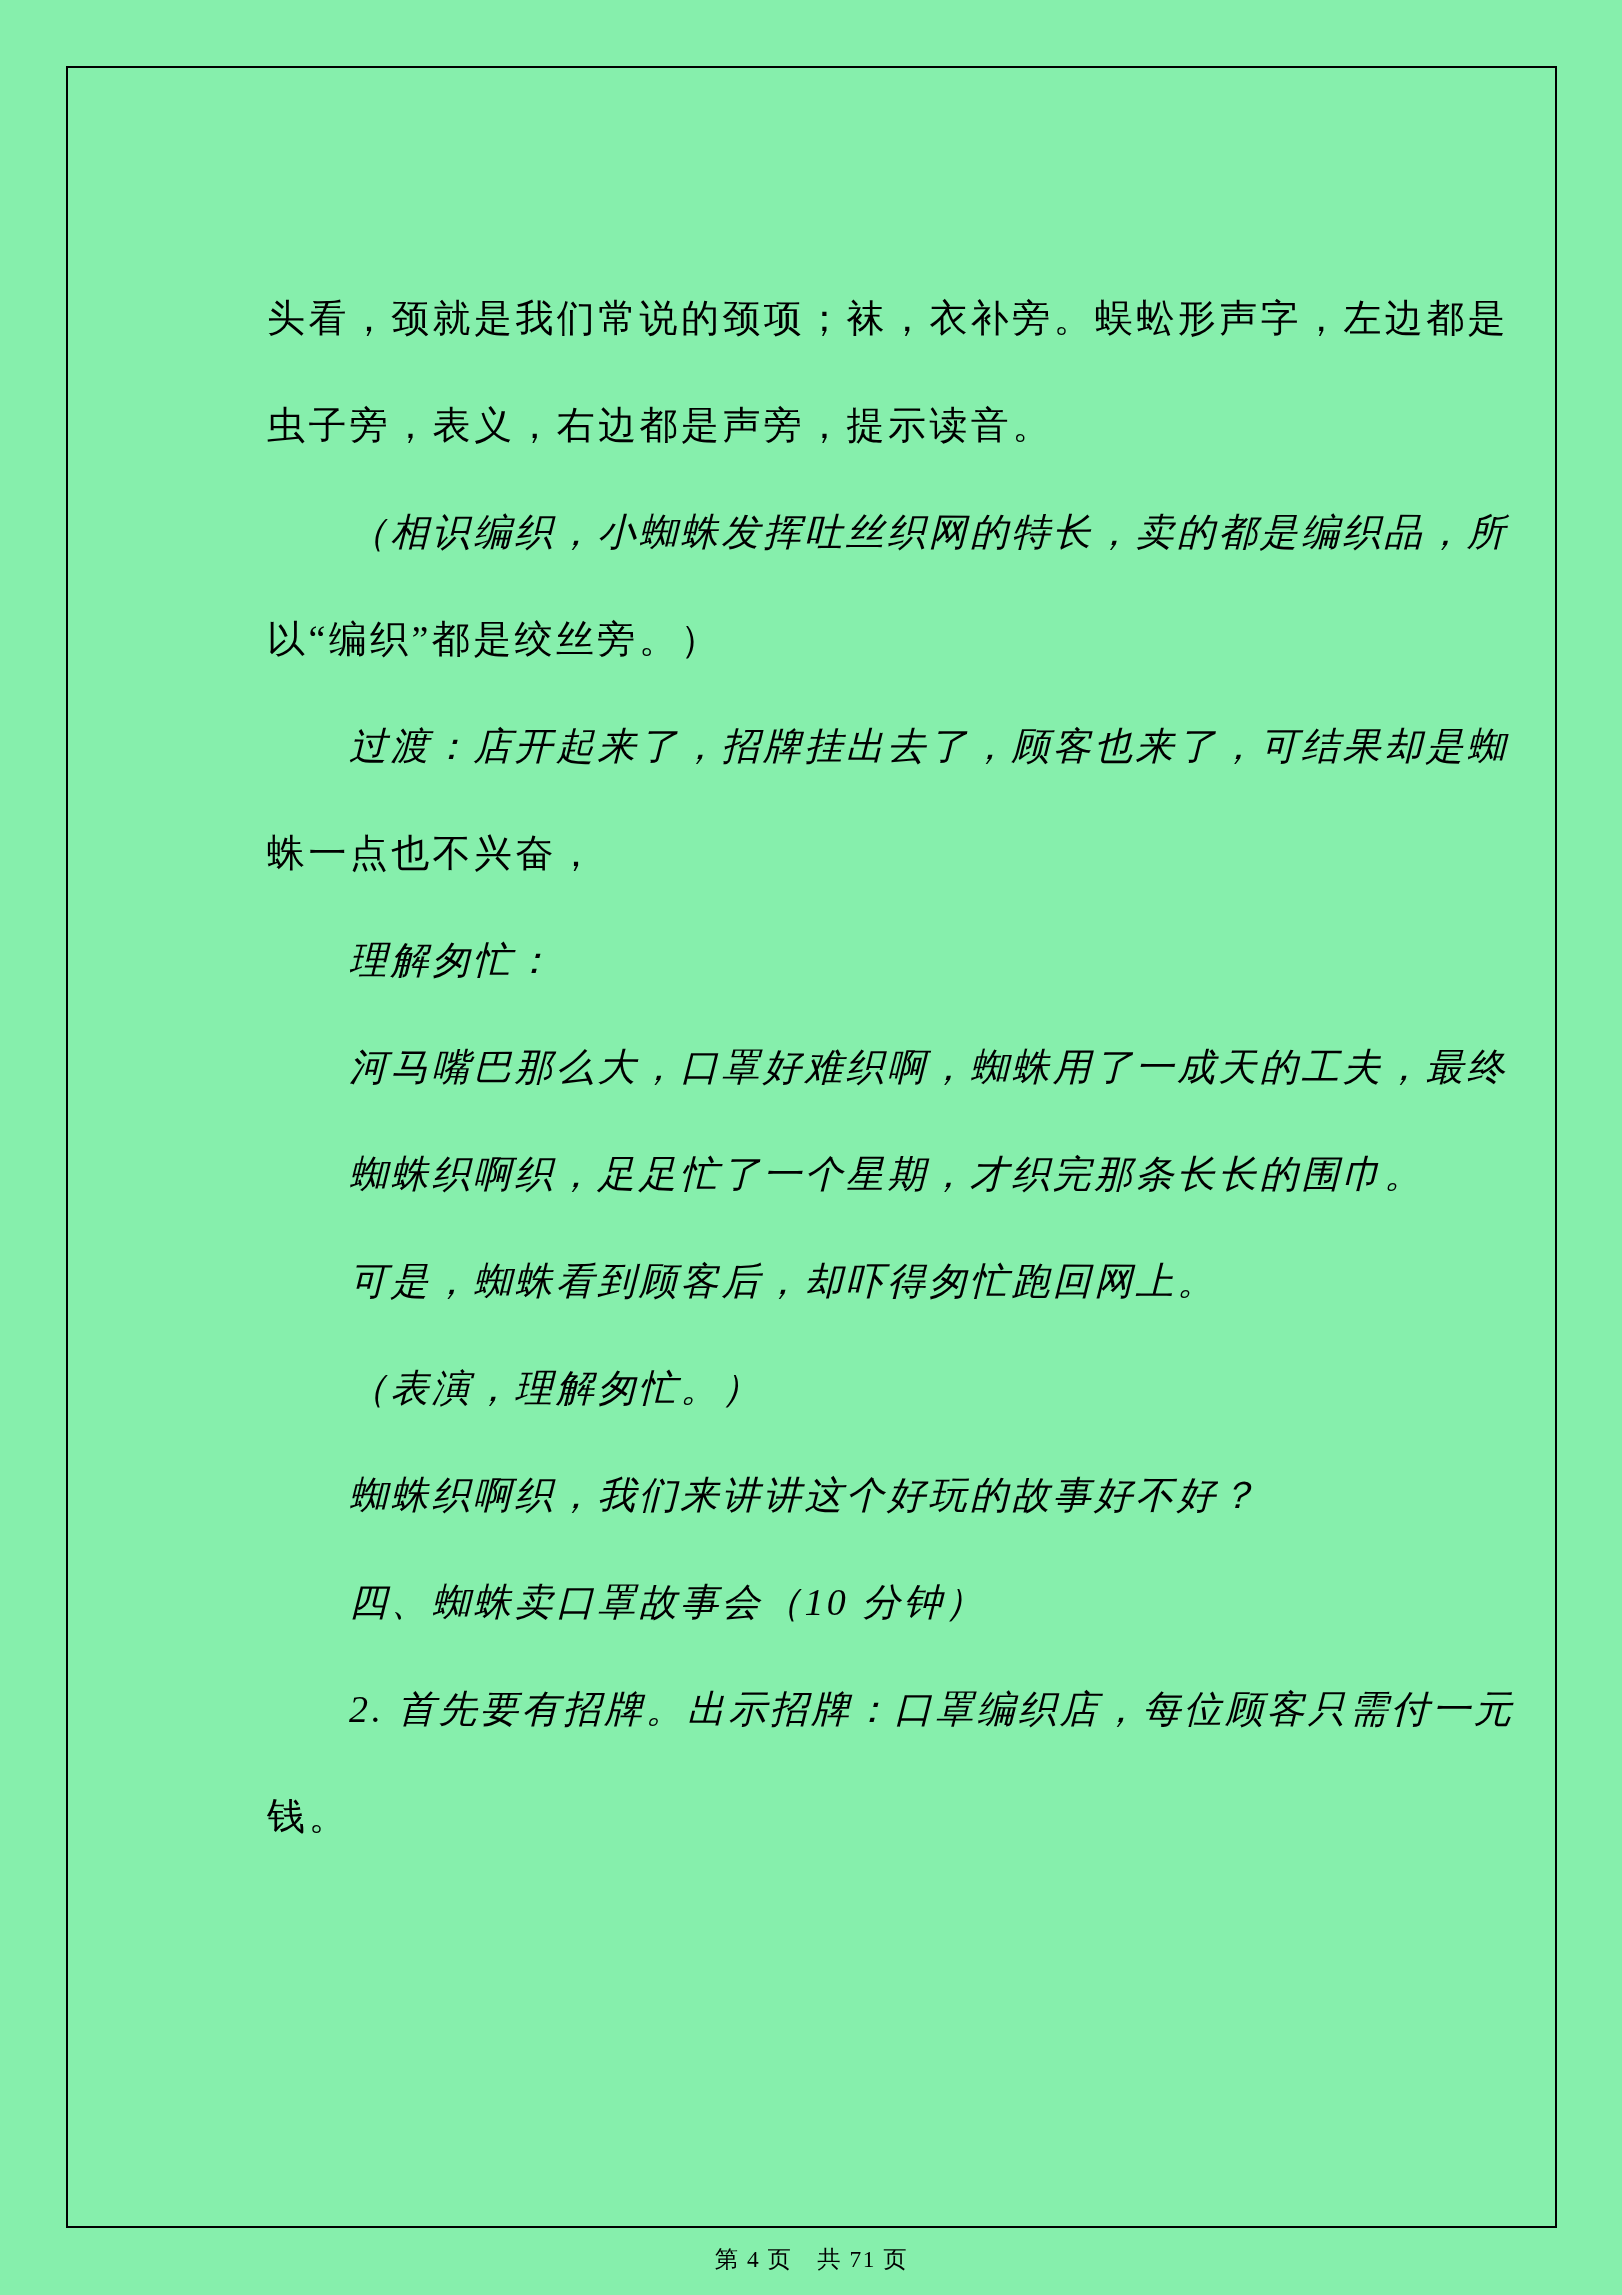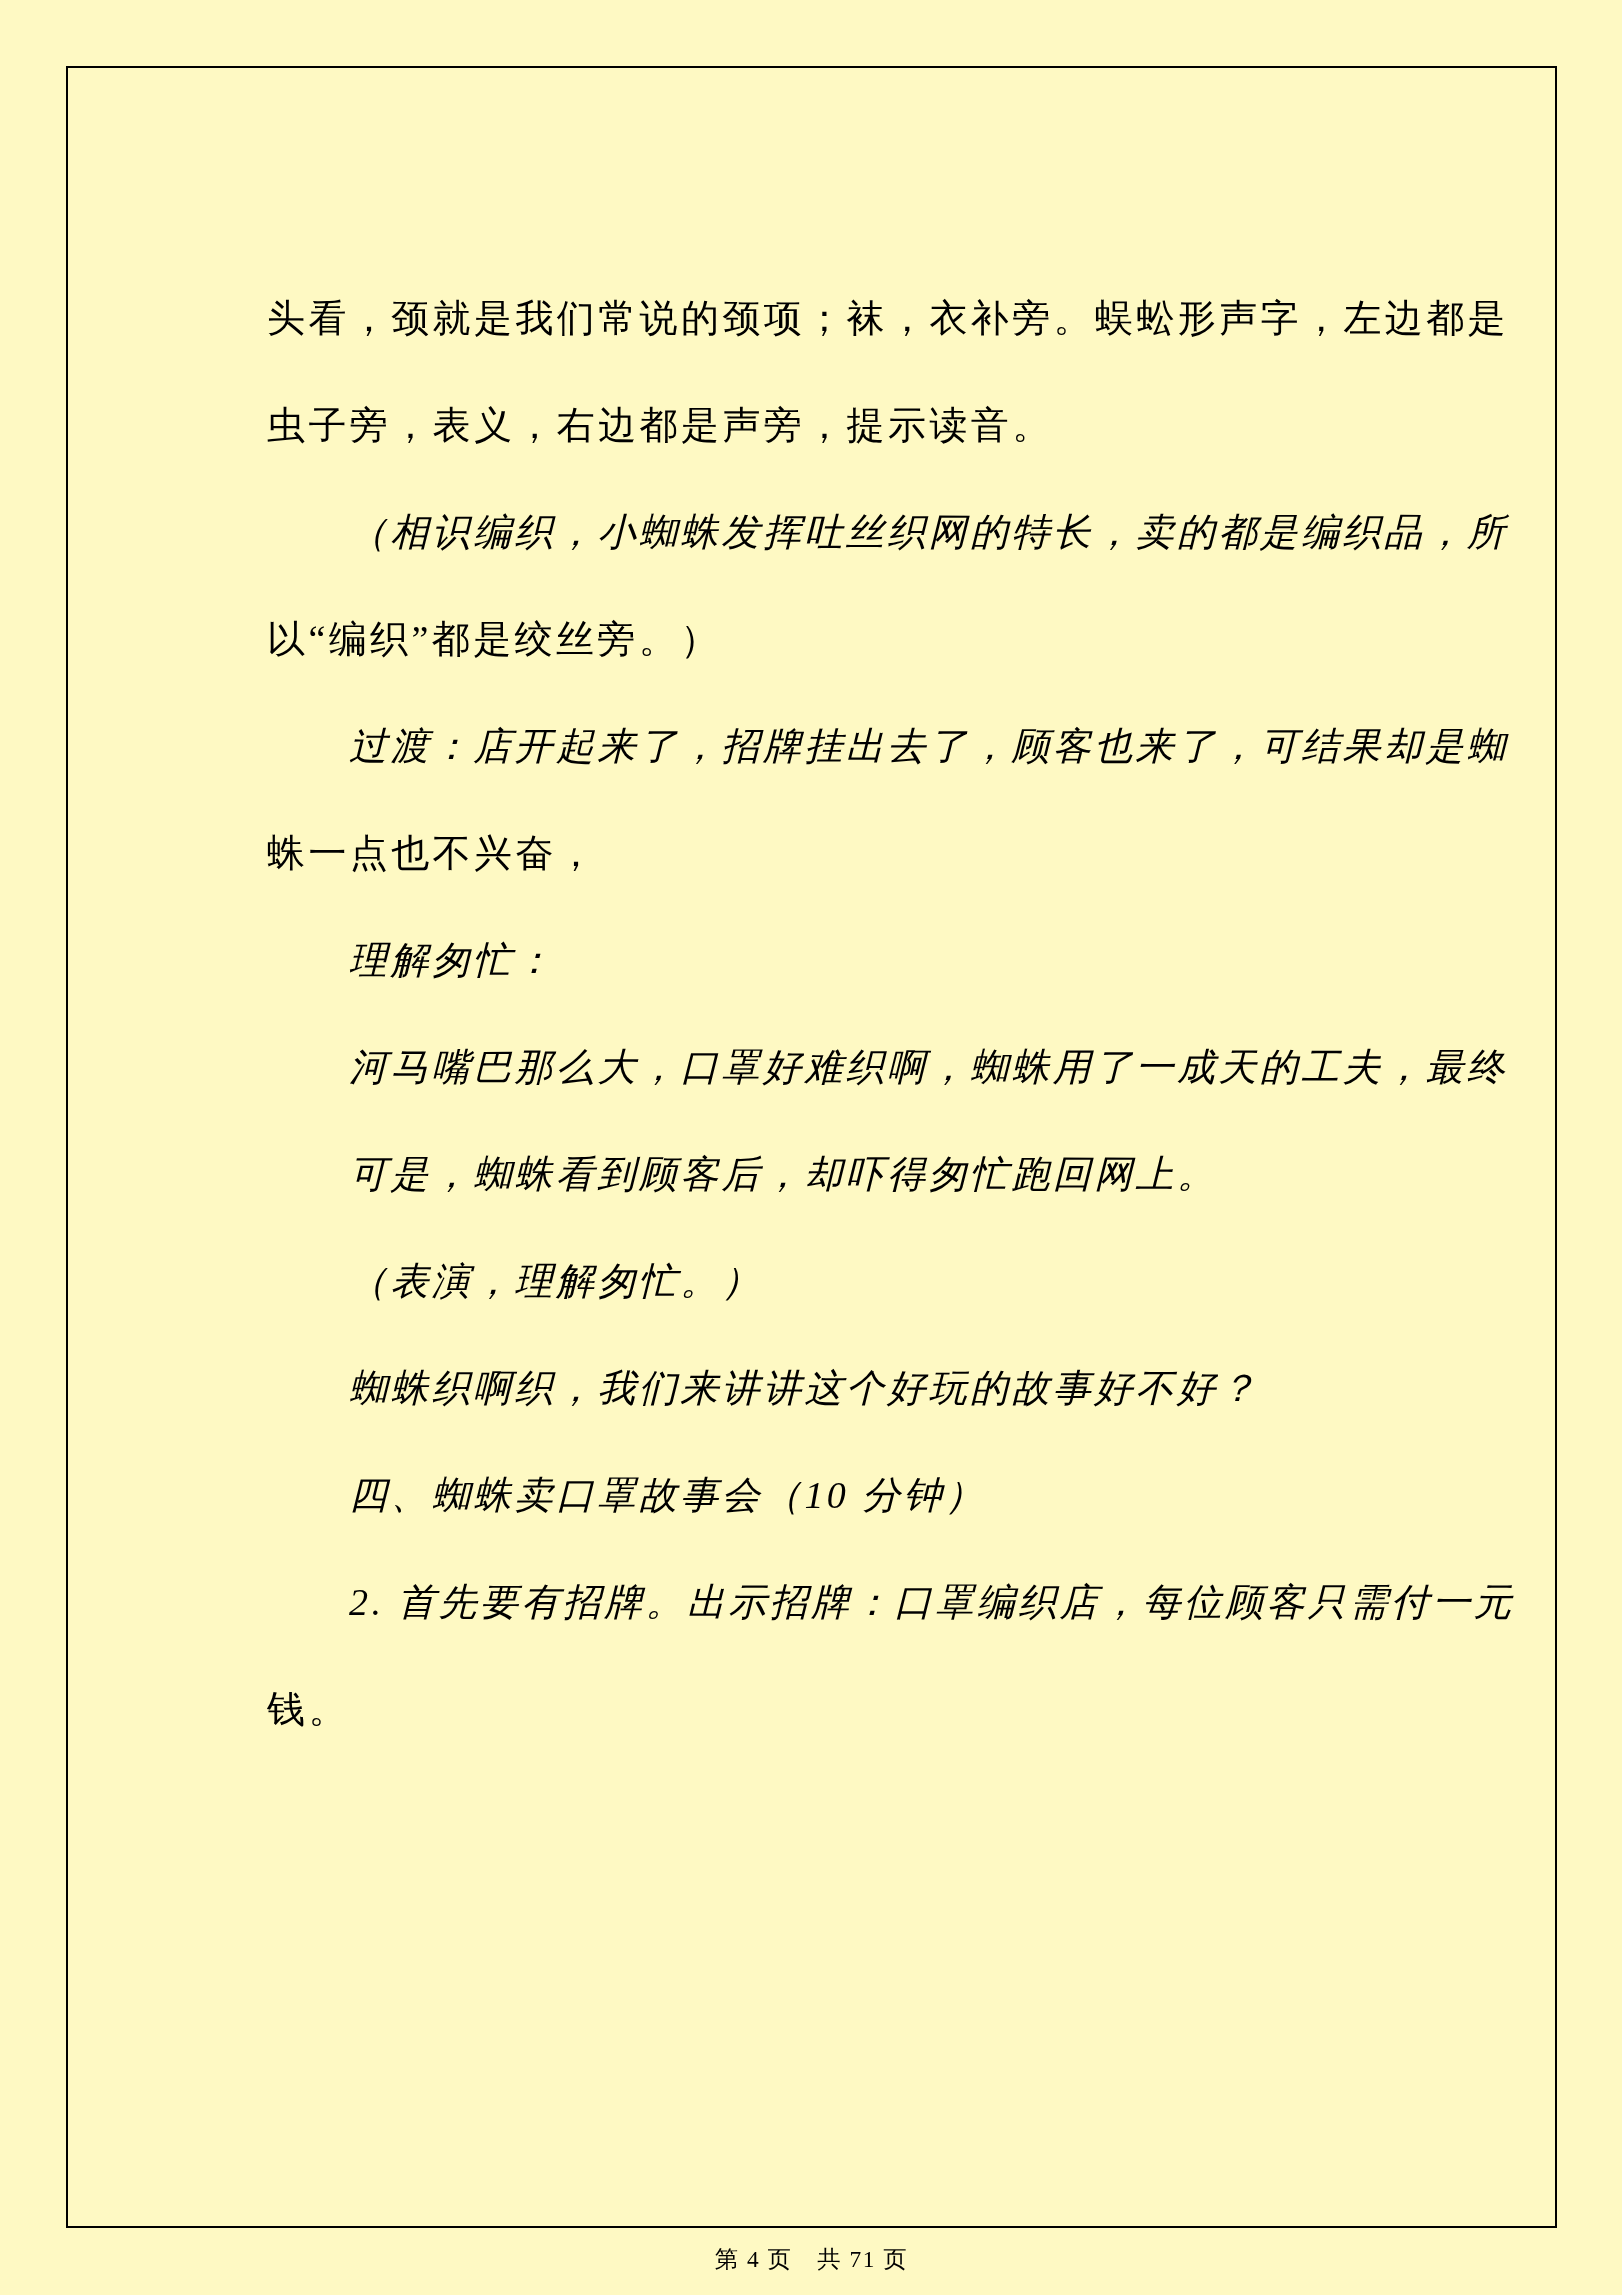--- a/index.html
+++ b/index.html
@@ -4,21 +4,21 @@
 <style>
   html, body {
     margin: 0;
     padding: 0;
     background: #ffffff;
   }
   .page {
     position: relative;
     width: 1623px;
     height: 2295px;
-    background: #fef9c3;
+    background: #86efac;
     overflow: hidden;
     font-family: "Liberation Serif", "DejaVu Serif", serif;
     color: #000000;
   }
   .page-border {
     position: absolute;
     left: 66px;
     top: 66px;
     width: 1491px;
     height: 2162px;
@@ -62,20 +62,21 @@
   <div class="page-border">
     <div class="text-block">
       <div class="line">头看，颈就是我们常说的颈项；袜，衣补旁。蜈蚣形声字，左边都是</div>
       <div class="line">虫子旁，表义，右边都是声旁，提示读音。</div>
       <div class="line indent">（相识编织，小蜘蛛发挥吐丝织网的特长，卖的都是编织品，所</div>
       <div class="line">以“编织”都是绞丝旁。）</div>
       <div class="line indent">过渡：店开起来了，招牌挂出去了，顾客也来了，可结果却是蜘</div>
       <div class="line">蛛一点也不兴奋，</div>
       <div class="line indent">理解匆忙：</div>
       <div class="line indent">河马嘴巴那么大，口罩好难织啊，蜘蛛用了一成天的工夫，最终</div>
+      <div class="line indent">蜘蛛织啊织，足足忙了一个星期，才织完那条长长的围巾。</div>
       <div class="line indent">可是，蜘蛛看到顾客后，却吓得匆忙跑回网上。</div>
       <div class="line indent">（表演，理解匆忙。）</div>
       <div class="line indent">蜘蛛织啊织，我们来讲讲这个好玩的故事好不好？</div>
       <div class="line indent">四、蜘蛛卖口罩故事会（10 分钟）</div>
       <div class="line indent">2. 首先要有招牌。出示招牌：口罩编织店，每位顾客只需付一元</div>
       <div class="line">钱。</div>
     </div>
     <div class="footer">
       <span>第 4 页　共 71 页</span>
     </div>

